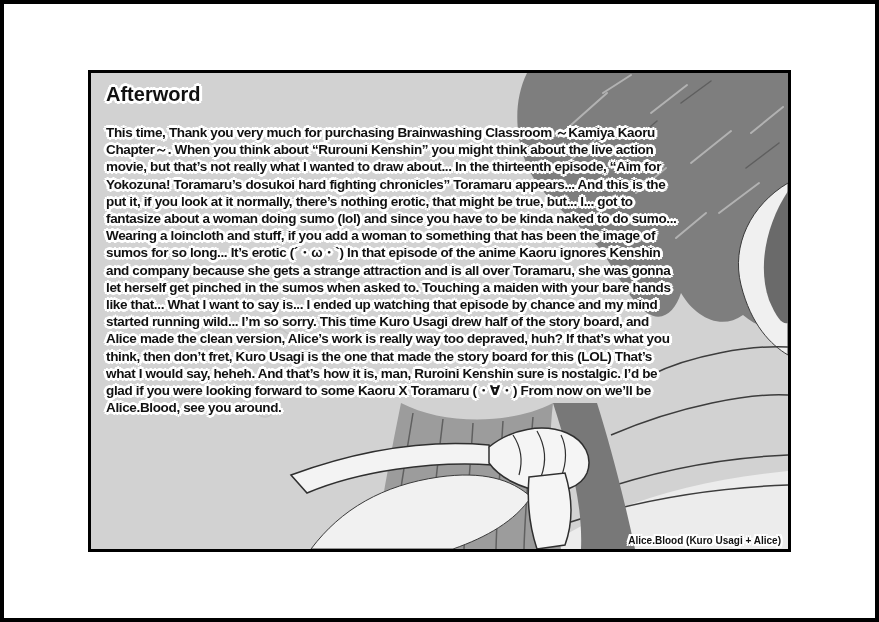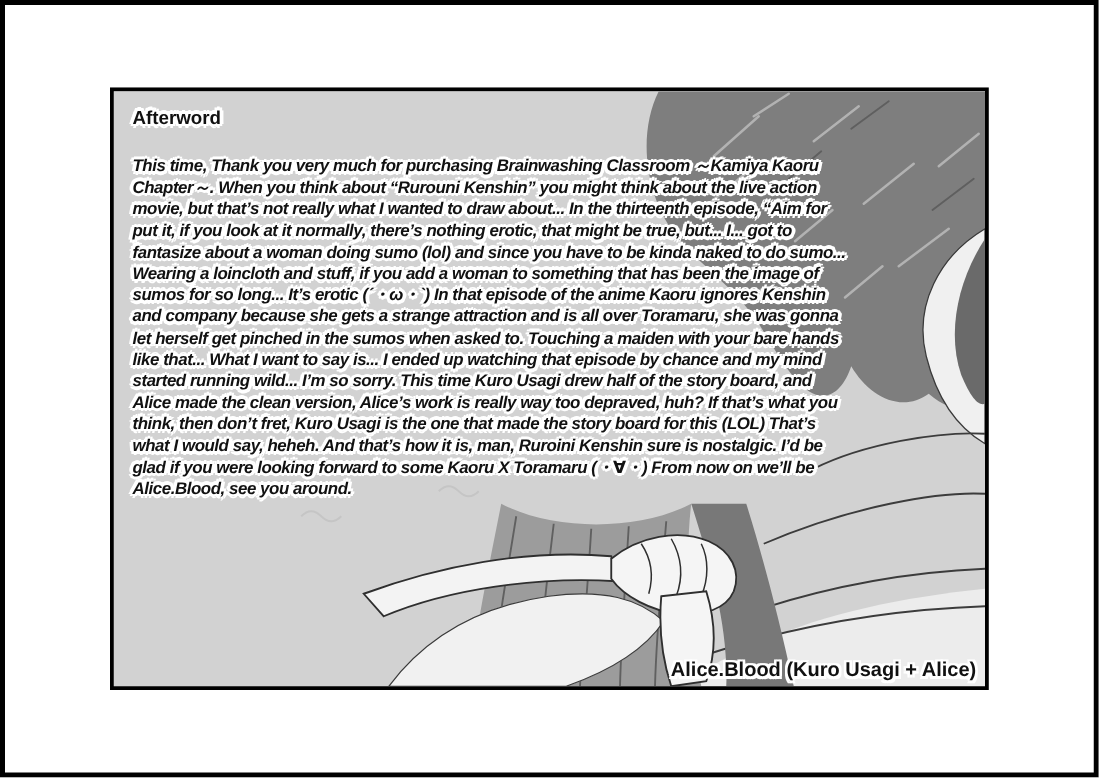--- a/index.html
+++ b/index.html
@@ -21,26 +21,26 @@
   .panel svg{position:absolute; left:0; top:0;}
   .text-layer{
     position:absolute; left:15px; top:10px; right:6px; color:var(--ink);
     font-weight:700;
     text-shadow:
       -2px -2px 0 var(--halo), -2px 0 0 var(--halo), -2px 2px 0 var(--halo),
        0 -2px 0 var(--halo),    0 2px 0 var(--halo),
        2px -2px 0 var(--halo),  2px 0 0 var(--halo),  2px 2px 0 var(--halo),
       -3px 0 0 var(--halo), 3px 0 0 var(--halo), 0 -3px 0 var(--halo), 0 3px 0 var(--halo);
   }
-  .title{font-size:15px; line-height:17px; margin:3px 0 0 0;}
-  .body{margin-top:21px; font-size:13.5px; letter-spacing:-0.35px;font-style:italic;}
+  .title{font-size:20px; line-height:17px; margin:3px 0 0 0;}
+  .body{margin-top:21px; font-size:13.5px; letter-spacing:-0.35px;}
   .body .line{white-space:nowrap; line-height:17.2px;}
   .signature{
     position:absolute; right:7px; bottom:3px; color:var(--ink);
-    font-weight:700; font-size:16px; white-space:nowrap;
+    font-weight:700; font-size:10px; white-space:nowrap;
     text-shadow:
       -2px -2px 0 var(--halo), -2px 0 0 var(--halo), -2px 2px 0 var(--halo),
        0 -2px 0 var(--halo),    0 2px 0 var(--halo),
        2px -2px 0 var(--halo),  2px 0 0 var(--halo),  2px 2px 0 var(--halo);
   }
 </style>
 </head>
 <body>
 
 <div class="page">
@@ -119,20 +119,21 @@
       </g>
       <path d="M438,404 L474,400 C482,426 482,450 474,472 L446,476 C438,452 436,428 438,404 Z" fill="#f5f5f5" stroke="#2f2f2f" stroke-width="1.5"></path>
     </svg>
 
     <div class="text-layer">
       <div class="title">Afterword</div>
       <div class="body">
           <div class="line">This time, Thank you very much for purchasing Brainwashing Classroom ～Kamiya Kaoru</div>
           <div class="line">Chapter～. When you think about “Rurouni Kenshin” you might think about the live action</div>
           <div class="line">movie, but that’s not really what I wanted to draw about... In the thirteenth episode, “Aim for</div>
+          <div class="line">Yokozuna! Toramaru’s dosukoi hard fighting chronicles” Toramaru appears... And this is the</div>
           <div class="line">put it, if you look at it normally, there’s nothing erotic, that might be true, but... I... got to</div>
           <div class="line">fantasize about a woman doing sumo (lol) and since you have to be kinda naked to do sumo...</div>
           <div class="line">Wearing a loincloth and stuff, if you add a woman to something that has been the image of</div>
           <div class="line">sumos for so long... It’s erotic (´・ω・`) In that episode of the anime Kaoru ignores Kenshin</div>
           <div class="line">and company because she gets a strange attraction and is all over Toramaru, she was gonna</div>
           <div class="line">let herself get pinched in the sumos when asked to. Touching a maiden with your bare hands</div>
           <div class="line">like that... What I want to say is... I ended up watching that episode by chance and my mind</div>
           <div class="line">started running wild... I’m so sorry. This time Kuro Usagi drew half of the story board, and</div>
           <div class="line">Alice made the clean version, Alice’s work is really way too depraved, huh? If that’s what you</div>
           <div class="line">think, then don’t fret, Kuro Usagi is the one that made the story board for this (LOL) That’s</div>

